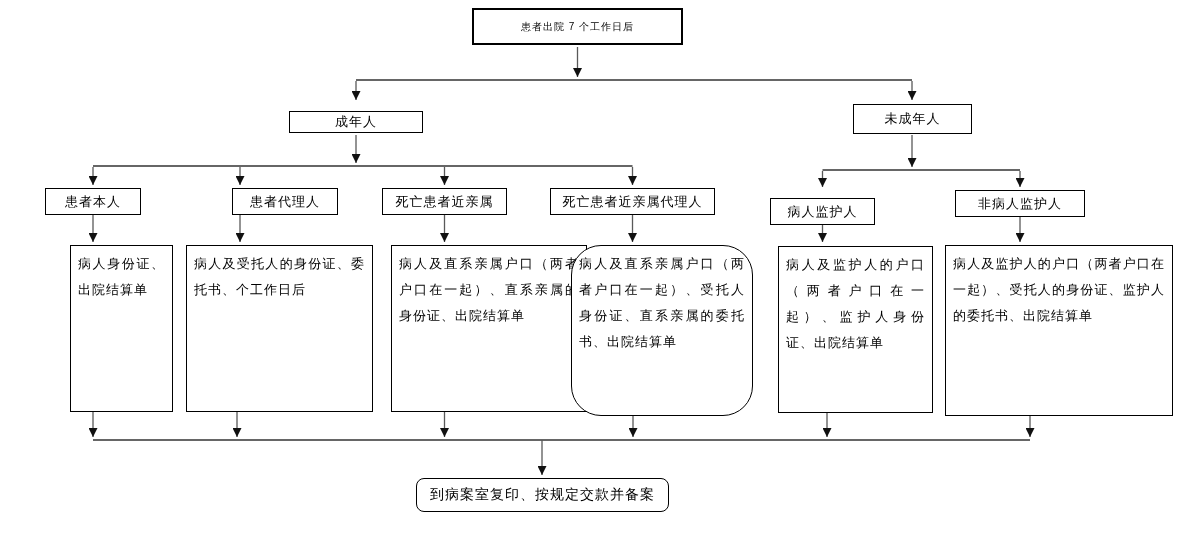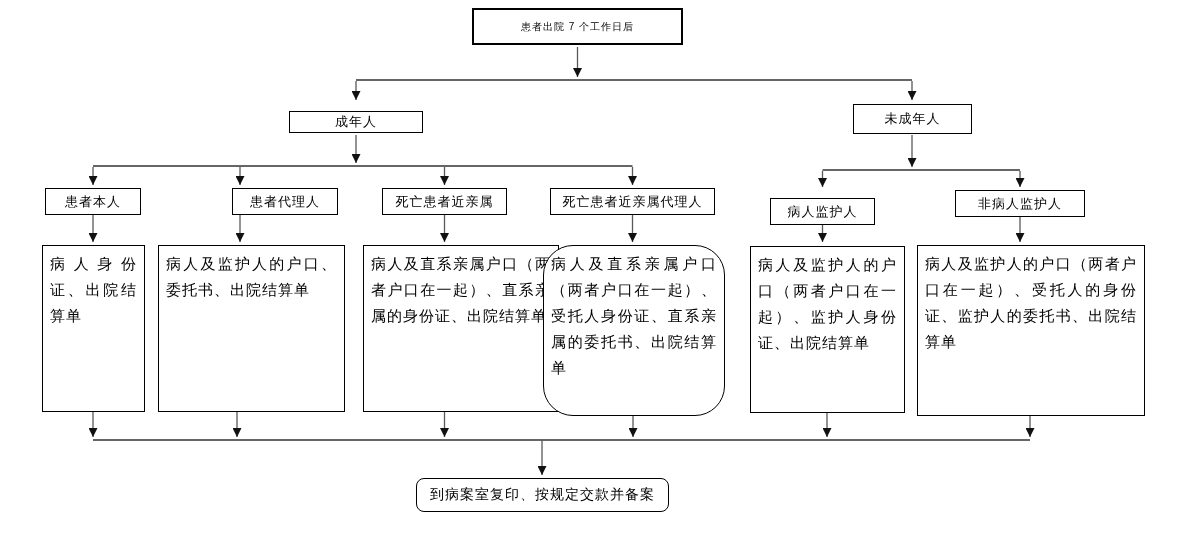--- a/index.html
+++ b/index.html
@@ -41,26 +41,27 @@
     border-width: 2px;
     font-size: 10px;
     letter-spacing: 1px;
   }
   .final-node {
     border-width: 1.5px;
     font-size: 14px;
     letter-spacing: 1px;
   }
   .detail-node {
-    font-size: 15px;
+    font-size: 13px;
     line-height: 26px;
     padding: 5px 7px 0 7px;
     text-align: justify;
     text-justify: inter-character;
     letter-spacing: 1px;
+    margin-left: 28px;
   }
   .stem { stroke: #595959; stroke-width: 1.3; }
   .rail { stroke: #333333; stroke-width: 1.3; }
 </style>
 </head>
 <body>
 
 <div class="canvas">
 
   <svg class="wires" width="1180" height="553" viewBox="0 0 1180 553" xmlns="http://www.w3.org/2000/svg">
@@ -111,21 +112,21 @@
   <div class="node label-node" style="left:853px; top:104px; width:119px; height:30px;">未成年人</div>
 
   <div class="node label-node" style="left:45px; top:188px; width:96px; height:27px;">患者本人</div>
   <div class="node label-node" style="left:187px; top:188px; width:106px; height:27px;margin-left:45px;">患者代理人</div>
   <div class="node label-node" style="left:382px; top:188px; width:125px; height:27px;">死亡患者近亲属</div>
   <div class="node label-node" style="left:550px; top:188px; width:165px; height:27px;">死亡患者近亲属代理人</div>
   <div class="node label-node" style="left:770px; top:190px; width:105px; height:27px;margin-top:8px;">病人监护人</div>
   <div class="node label-node" style="left:955px; top:190px; width:130px; height:27px;">非病人监护人</div>
 
   <div class="node detail-node" style="left:42px; top:245px; width:103px; height:167px;">病人身份证、出院结算单</div>
-  <div class="node detail-node" style="left:158px; top:245px; width:187px; height:167px;">病人及监护人的户口、委托书、出院结算单</div>
+  <div class="node detail-node" style="left:158px; top:245px; width:187px; height:167px;">病人及受托人的身份证、委托书、个工作日后</div>
   <div class="node detail-node" style="left:363px; top:245px; width:196px; height:167px;">病人及直系亲属户口（两者户口在一起）、直系亲属的身份证、出院结算单</div>
   <div class="node detail-node" style="left:543px; top:245px; width:182px; height:171px;border-radius:30px;">病人及直系亲属户口（两者户口在一起）、受托人身份证、直系亲属的委托书、出院结算单</div>
   <div class="node detail-node" style="left:750px; top:246px; width:155px; height:167px;">病人及监护人的户口（两者户口在一起）、监护人身份证、出院结算单</div>
   <div class="node detail-node" style="left:917px; top:245px; width:228px; height:171px;">病人及监护人的户口（两者户口在一起）、受托人的身份证、监护人的委托书、出院结算单</div>
 
   <div class="node label-node final-node" style="left:416px; top:478px; width:253px; height:34px;border-radius:8px;">到病案室复印、按规定交款并备案</div>
 
 </div>
 
 </body></html>

